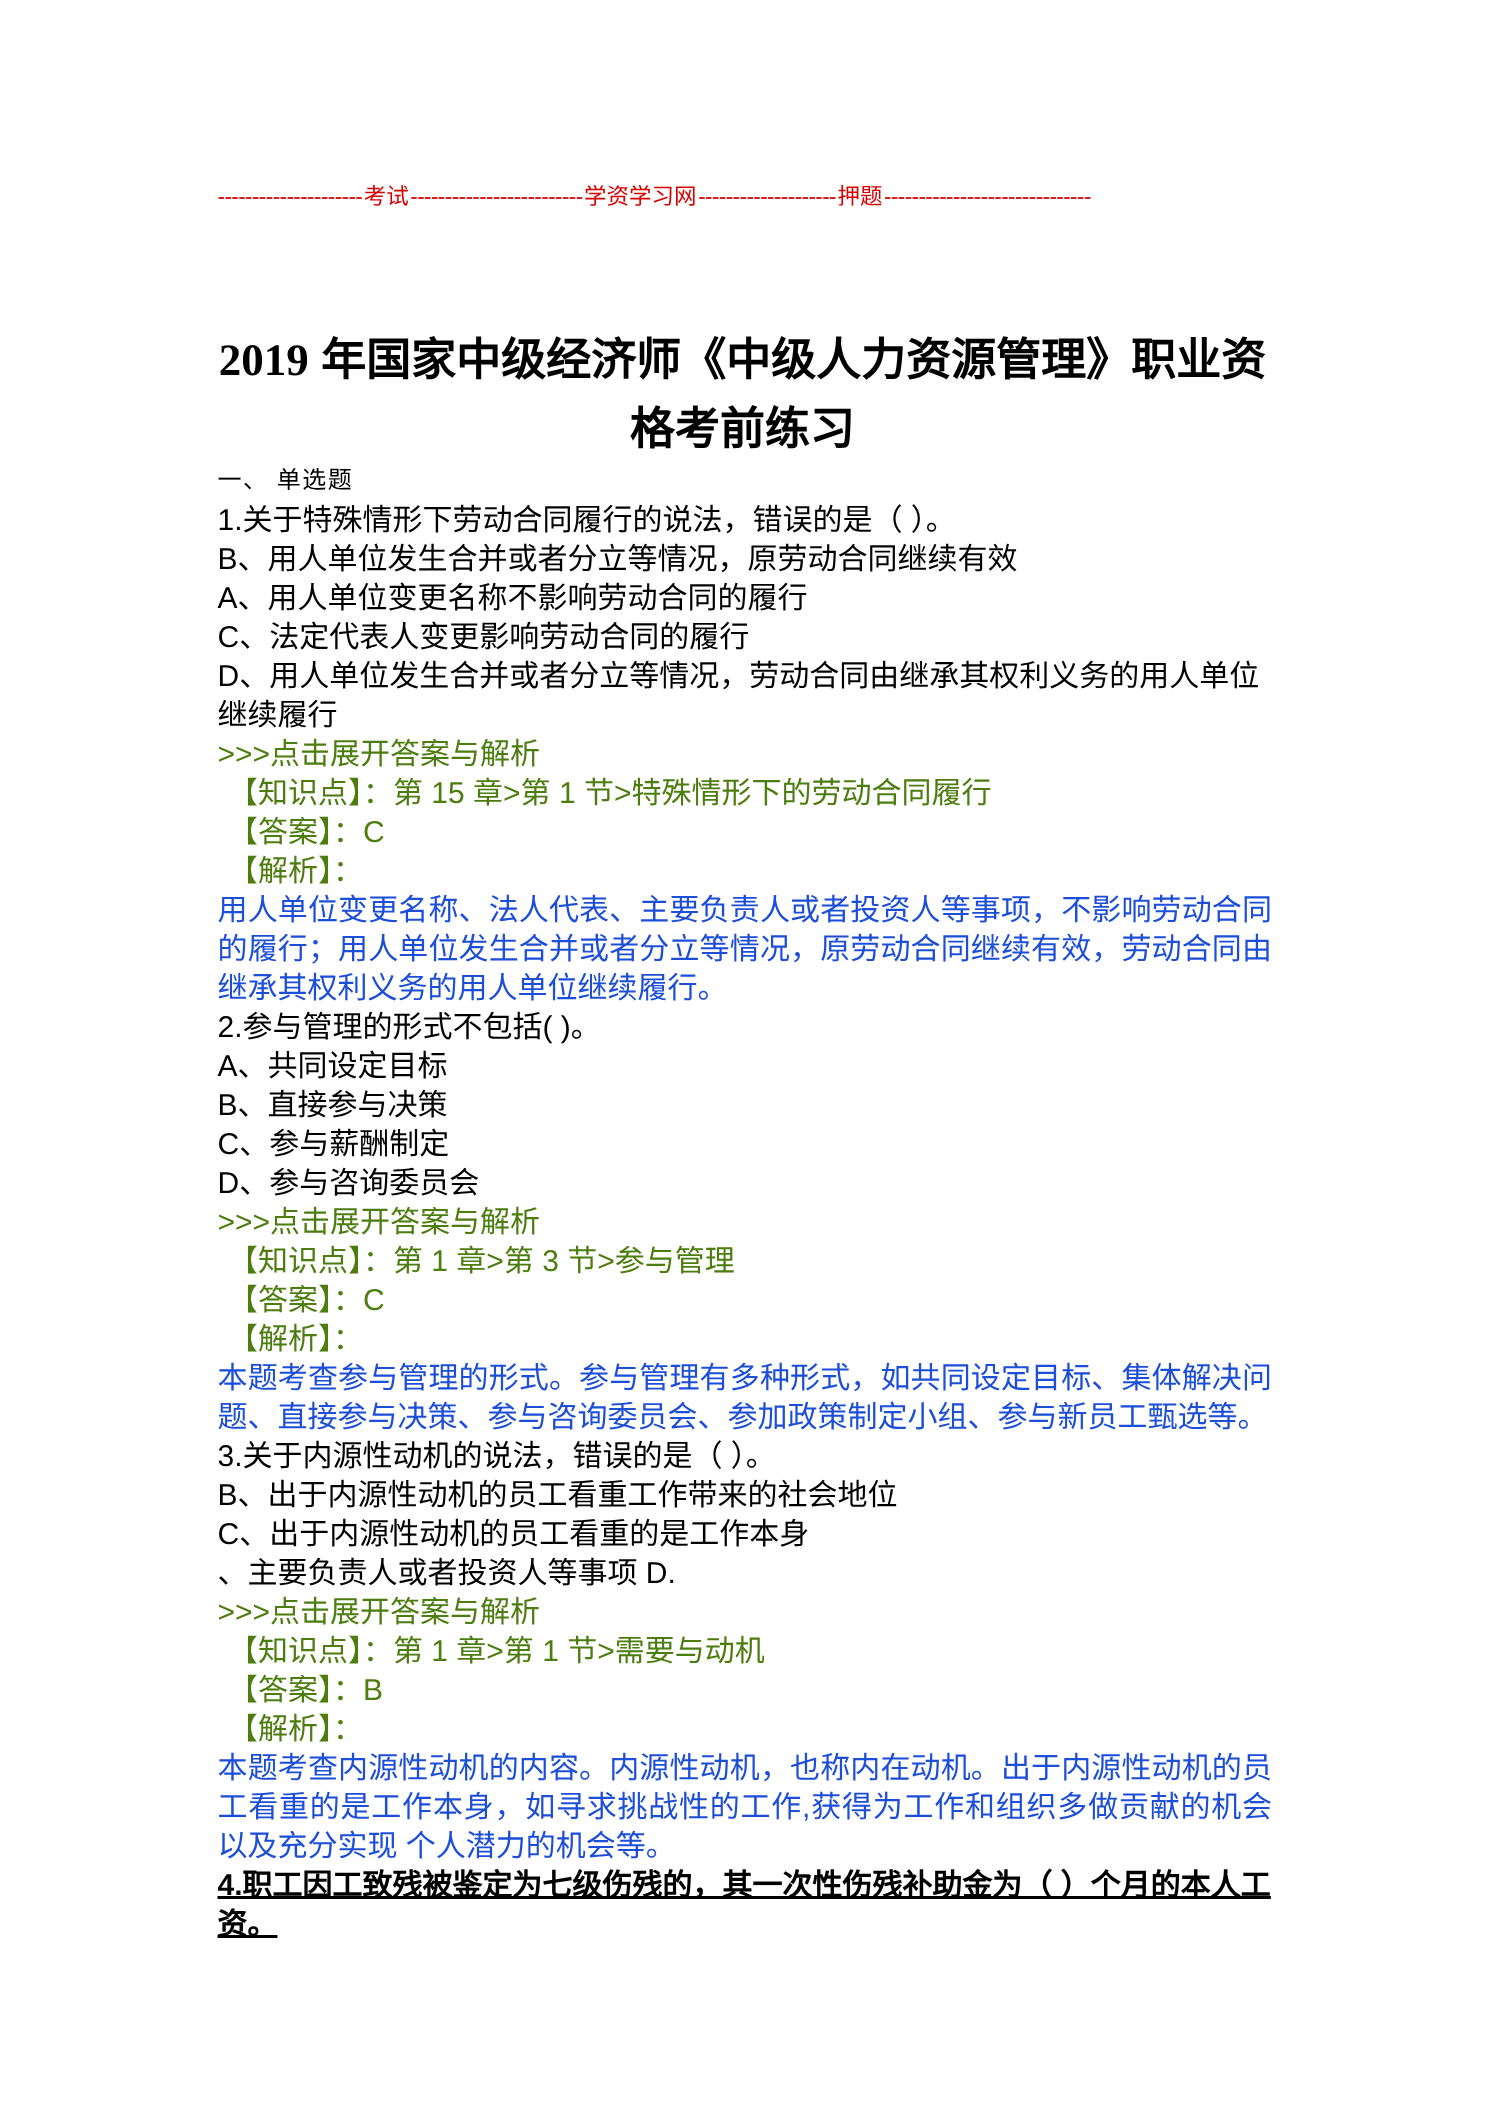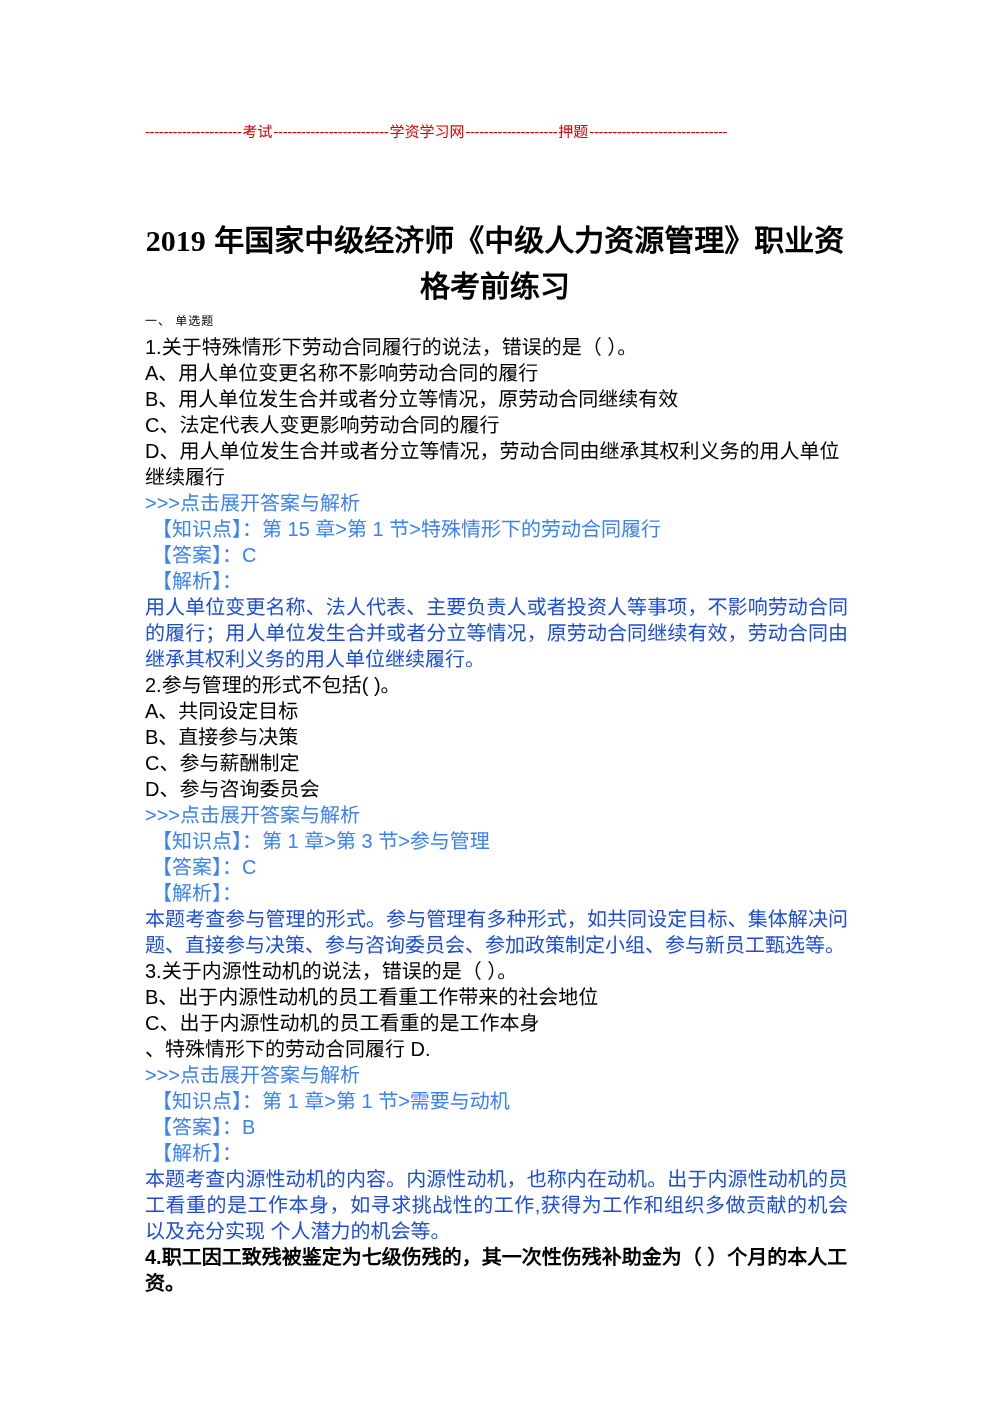--- a/index.html
+++ b/index.html
@@ -71,37 +71,38 @@
     width: 703px;
   }
   .line {
     font-size: 20px;
     line-height: 26px;
     color: #000000;
     white-space: normal;
     word-break: break-all;
   }
   .line.red {
-    color: #3b82f6;
+    color: #4d7c0f;
   }
   .line.indent {
     padding-left: 7px;
   }
   .line.bold {
     font-weight: bold;
+    text-decoration: underline;
   }
   .para {
     font-size: 20px;
     line-height: 26px;
     color: #1d4ed8;
     text-align: justify;
     word-break: break-all;
   }
   .sec-title {
-    font-size: 12px;
+    font-size: 16px;
     line-height: 26px;
     color: #000000;
     letter-spacing: 1px;
   }
   .ascii {
     font-family: "Liberation Sans", "DejaVu Sans", sans-serif;
   }
 </style>
 </head>
 <body>
@@ -114,22 +115,22 @@
       <span class="dash ascii">---------------------</span><span class="wm-word">考试</span><span class="dash ascii">-------------------------</span><span class="wm-word">学资学习网</span><span class="dash ascii">--------------------</span><span class="wm-word">押题</span><span class="dash ascii">------------------------------</span>
     </div>
 
     <h1 class="doc-title"><span class="num">2019</span><span> 年国家中级经济师《中级人力资源管理》职业资格考前练习</span></h1>
 
     <div class="body-block">
       <div class="sec-title">一、 单选题</div>
       <div id="questions-root">
           <div>
             <div class="line">1.关于特殊情形下劳动合同履行的说法，错误的是（  ）。</div>
+            <div class="line">B、用人单位发生合并或者分立等情况，原劳动合同继续有效</div>
             <div class="line">A、用人单位变更名称不影响劳动合同的履行</div>
-            <div class="line">B、用人单位发生合并或者分立等情况，原劳动合同继续有效</div>
             <div class="line">C、法定代表人变更影响劳动合同的履行</div>
             <div class="line">D、用人单位发生合并或者分立等情况，劳动合同由继承其权利义务的用人单位继续履行</div>
             <div class="line red">&gt;&gt;&gt;点击展开答案与解析</div>
             <div class="line red indent"><span>【知识点】：</span><span>第 15 章&gt;第 1 节&gt;特殊情形下的劳动合同履行</span></div>
             <div class="line red indent"><span>【答案】：</span><span class="ascii">C</span></div>
             <div class="line red indent">【解析】：</div>
             <div class="para">用人单位变更名称、法人代表、主要负责人或者投资人等事项，不影响劳动合同的履行；用人单位发生合并或者分立等情况，原劳动合同继续有效，劳动合同由继承其权利义务的用人单位继续履行。</div>
           </div>
           <div>
             <div class="line">2.参与管理的形式不包括( )。</div>
@@ -140,21 +141,21 @@
             <div class="line red">&gt;&gt;&gt;点击展开答案与解析</div>
             <div class="line red indent"><span>【知识点】：</span><span>第 1 章&gt;第 3 节&gt;参与管理</span></div>
             <div class="line red indent"><span>【答案】：</span><span class="ascii">C</span></div>
             <div class="line red indent">【解析】：</div>
             <div class="para">本题考查参与管理的形式。参与管理有多种形式，如共同设定目标、集体解决问题、直接参与决策、参与咨询委员会、参加政策制定小组、参与新员工甄选等。</div>
           </div>
           <div>
             <div class="line">3.关于内源性动机的说法，错误的是（   ）。</div>
             <div class="line">B、出于内源性动机的员工看重工作带来的社会地位</div>
             <div class="line">C、出于内源性动机的员工看重的是工作本身</div>
-            <div class="line"> 、特殊情形下的劳动合同履行 D.</div>
+            <div class="line"> 、主要负责人或者投资人等事项 D.</div>
             <div class="line red">&gt;&gt;&gt;点击展开答案与解析</div>
             <div class="line red indent"><span>【知识点】：</span><span>第 1 章&gt;第 1 节&gt;需要与动机</span></div>
             <div class="line red indent"><span>【答案】：</span><span class="ascii">B</span></div>
             <div class="line red indent">【解析】：</div>
             <div class="para">本题考查内源性动机的内容。内源性动机，也称内在动机。出于内源性动机的员工看重的是工作本身，如寻求挑战性的工作,获得为工作和组织多做贡献的机会以及充分实现 个人潜力的机会等。</div>
           </div>
         </div>
       <div class="line bold">4.职工因工致残被鉴定为七级伤残的，其一次性伤残补助金为（  ）个月的本人工资。</div>
     </div>
 

